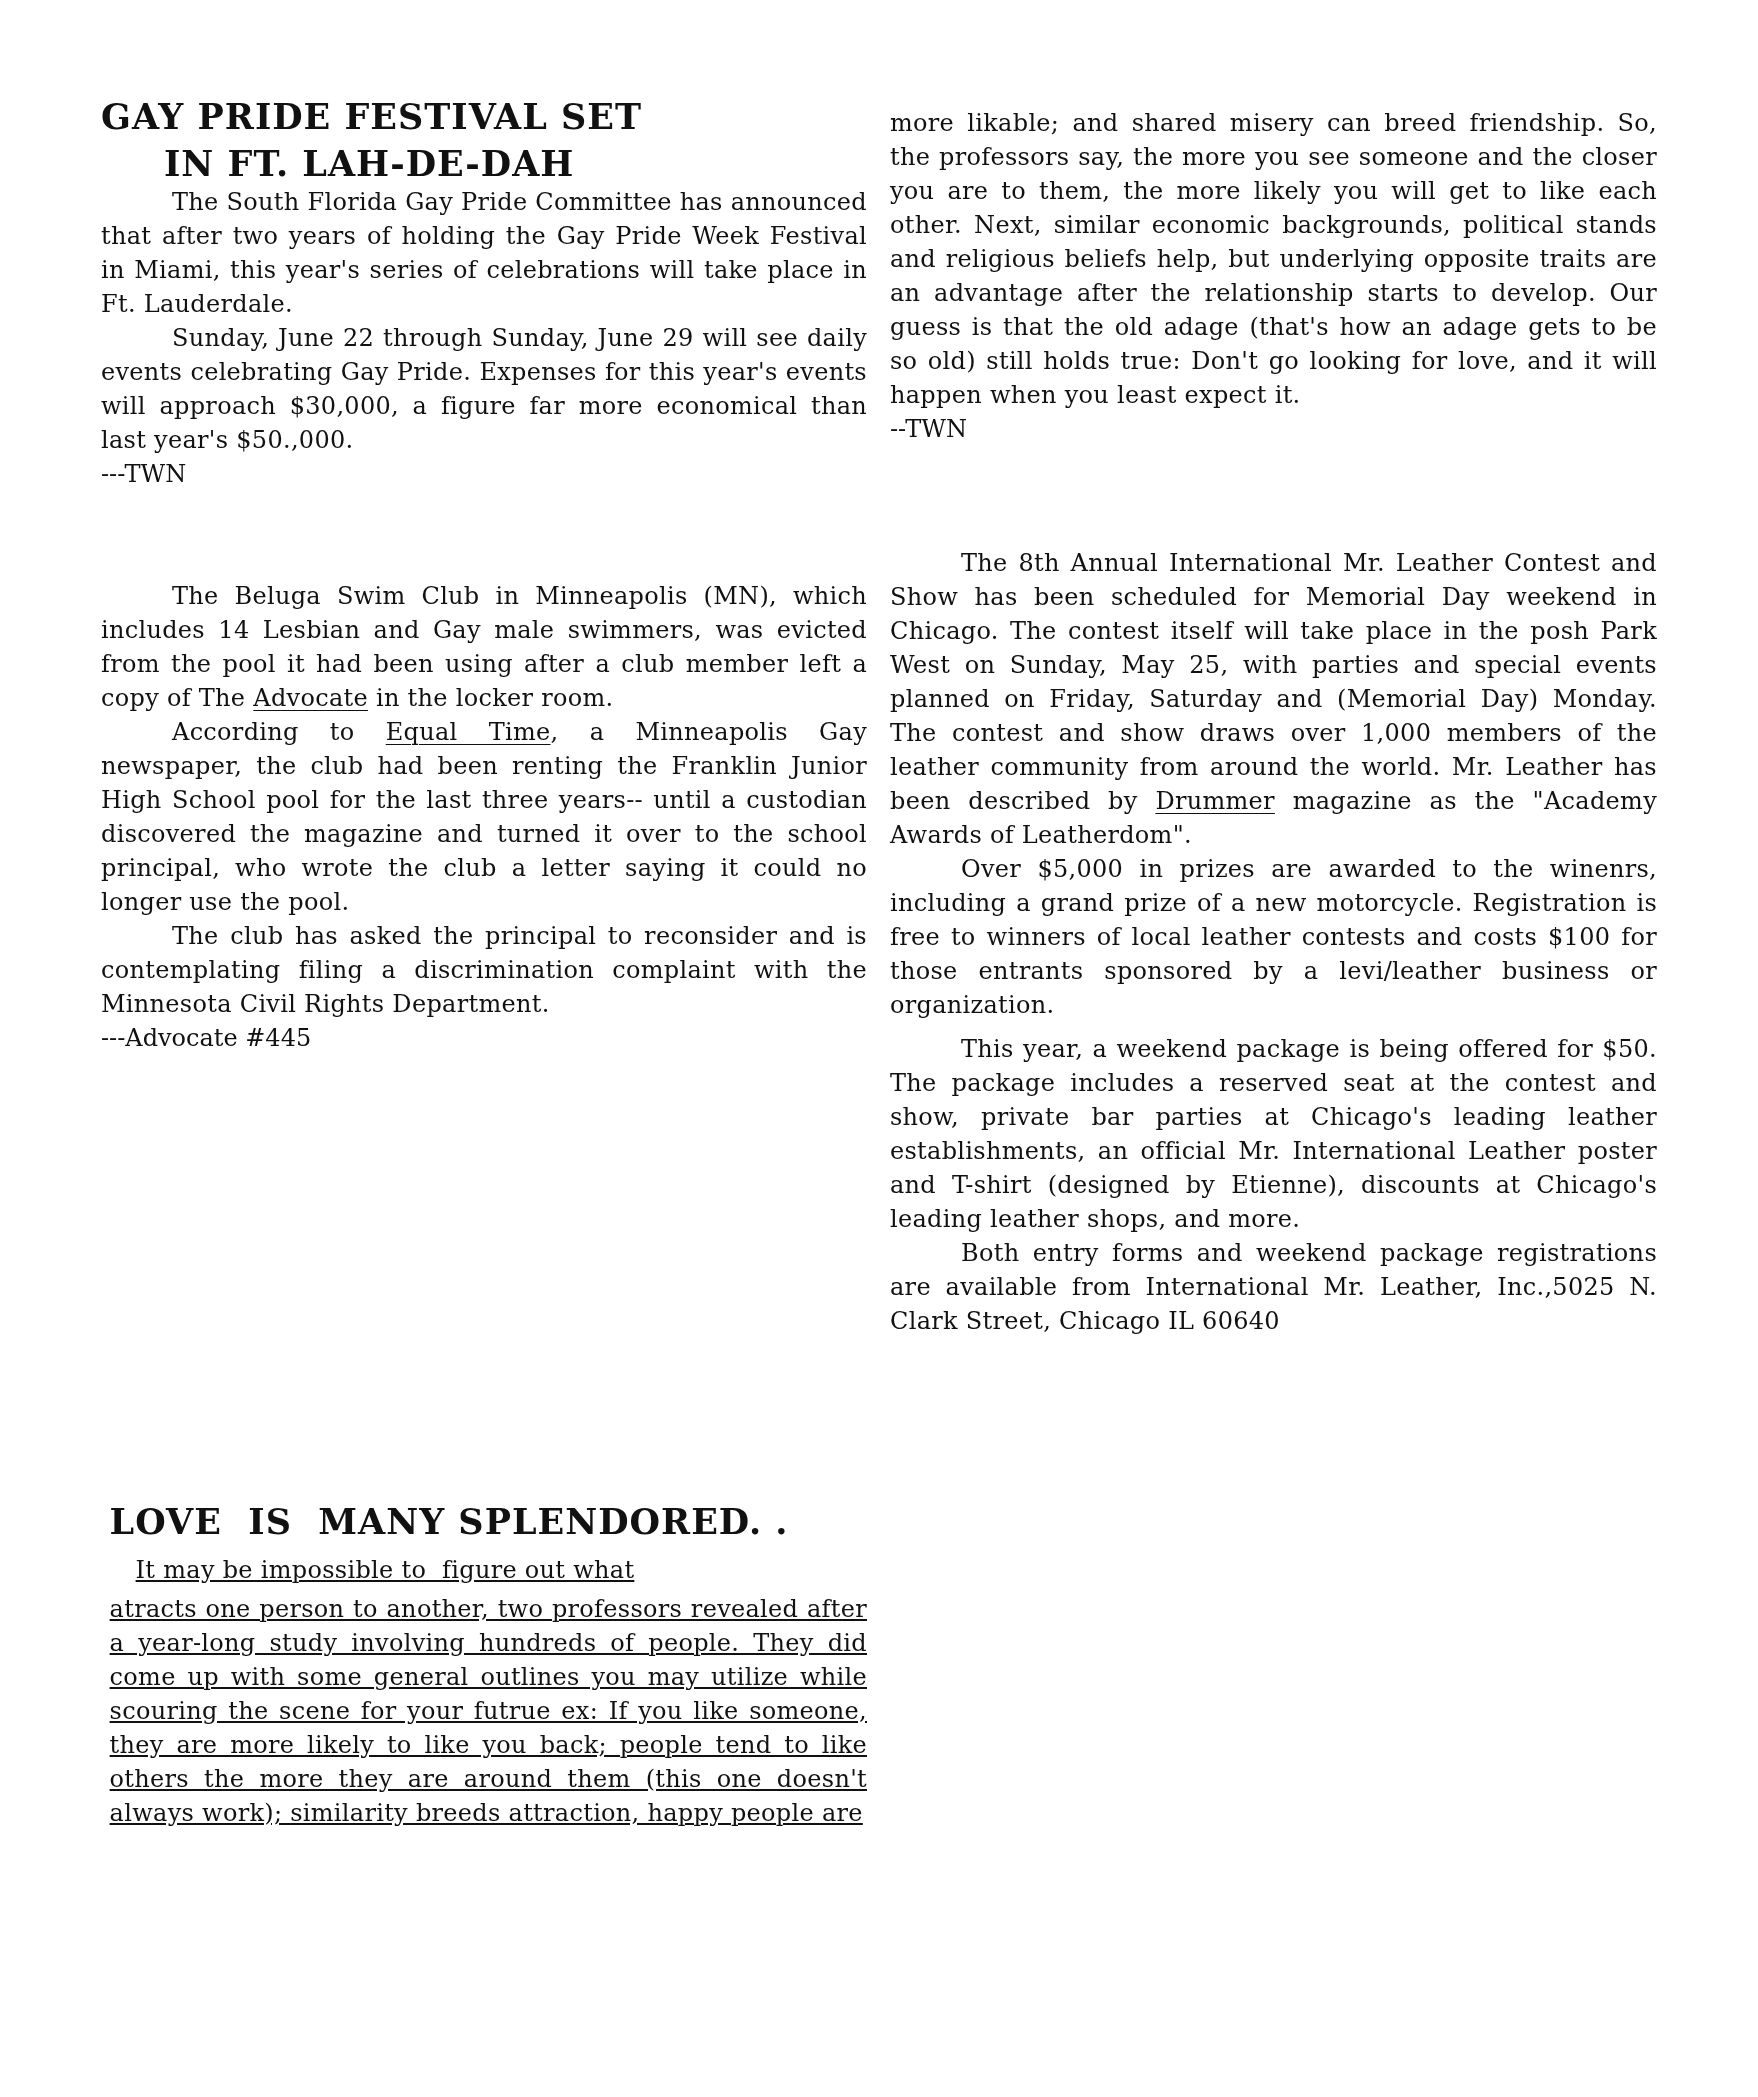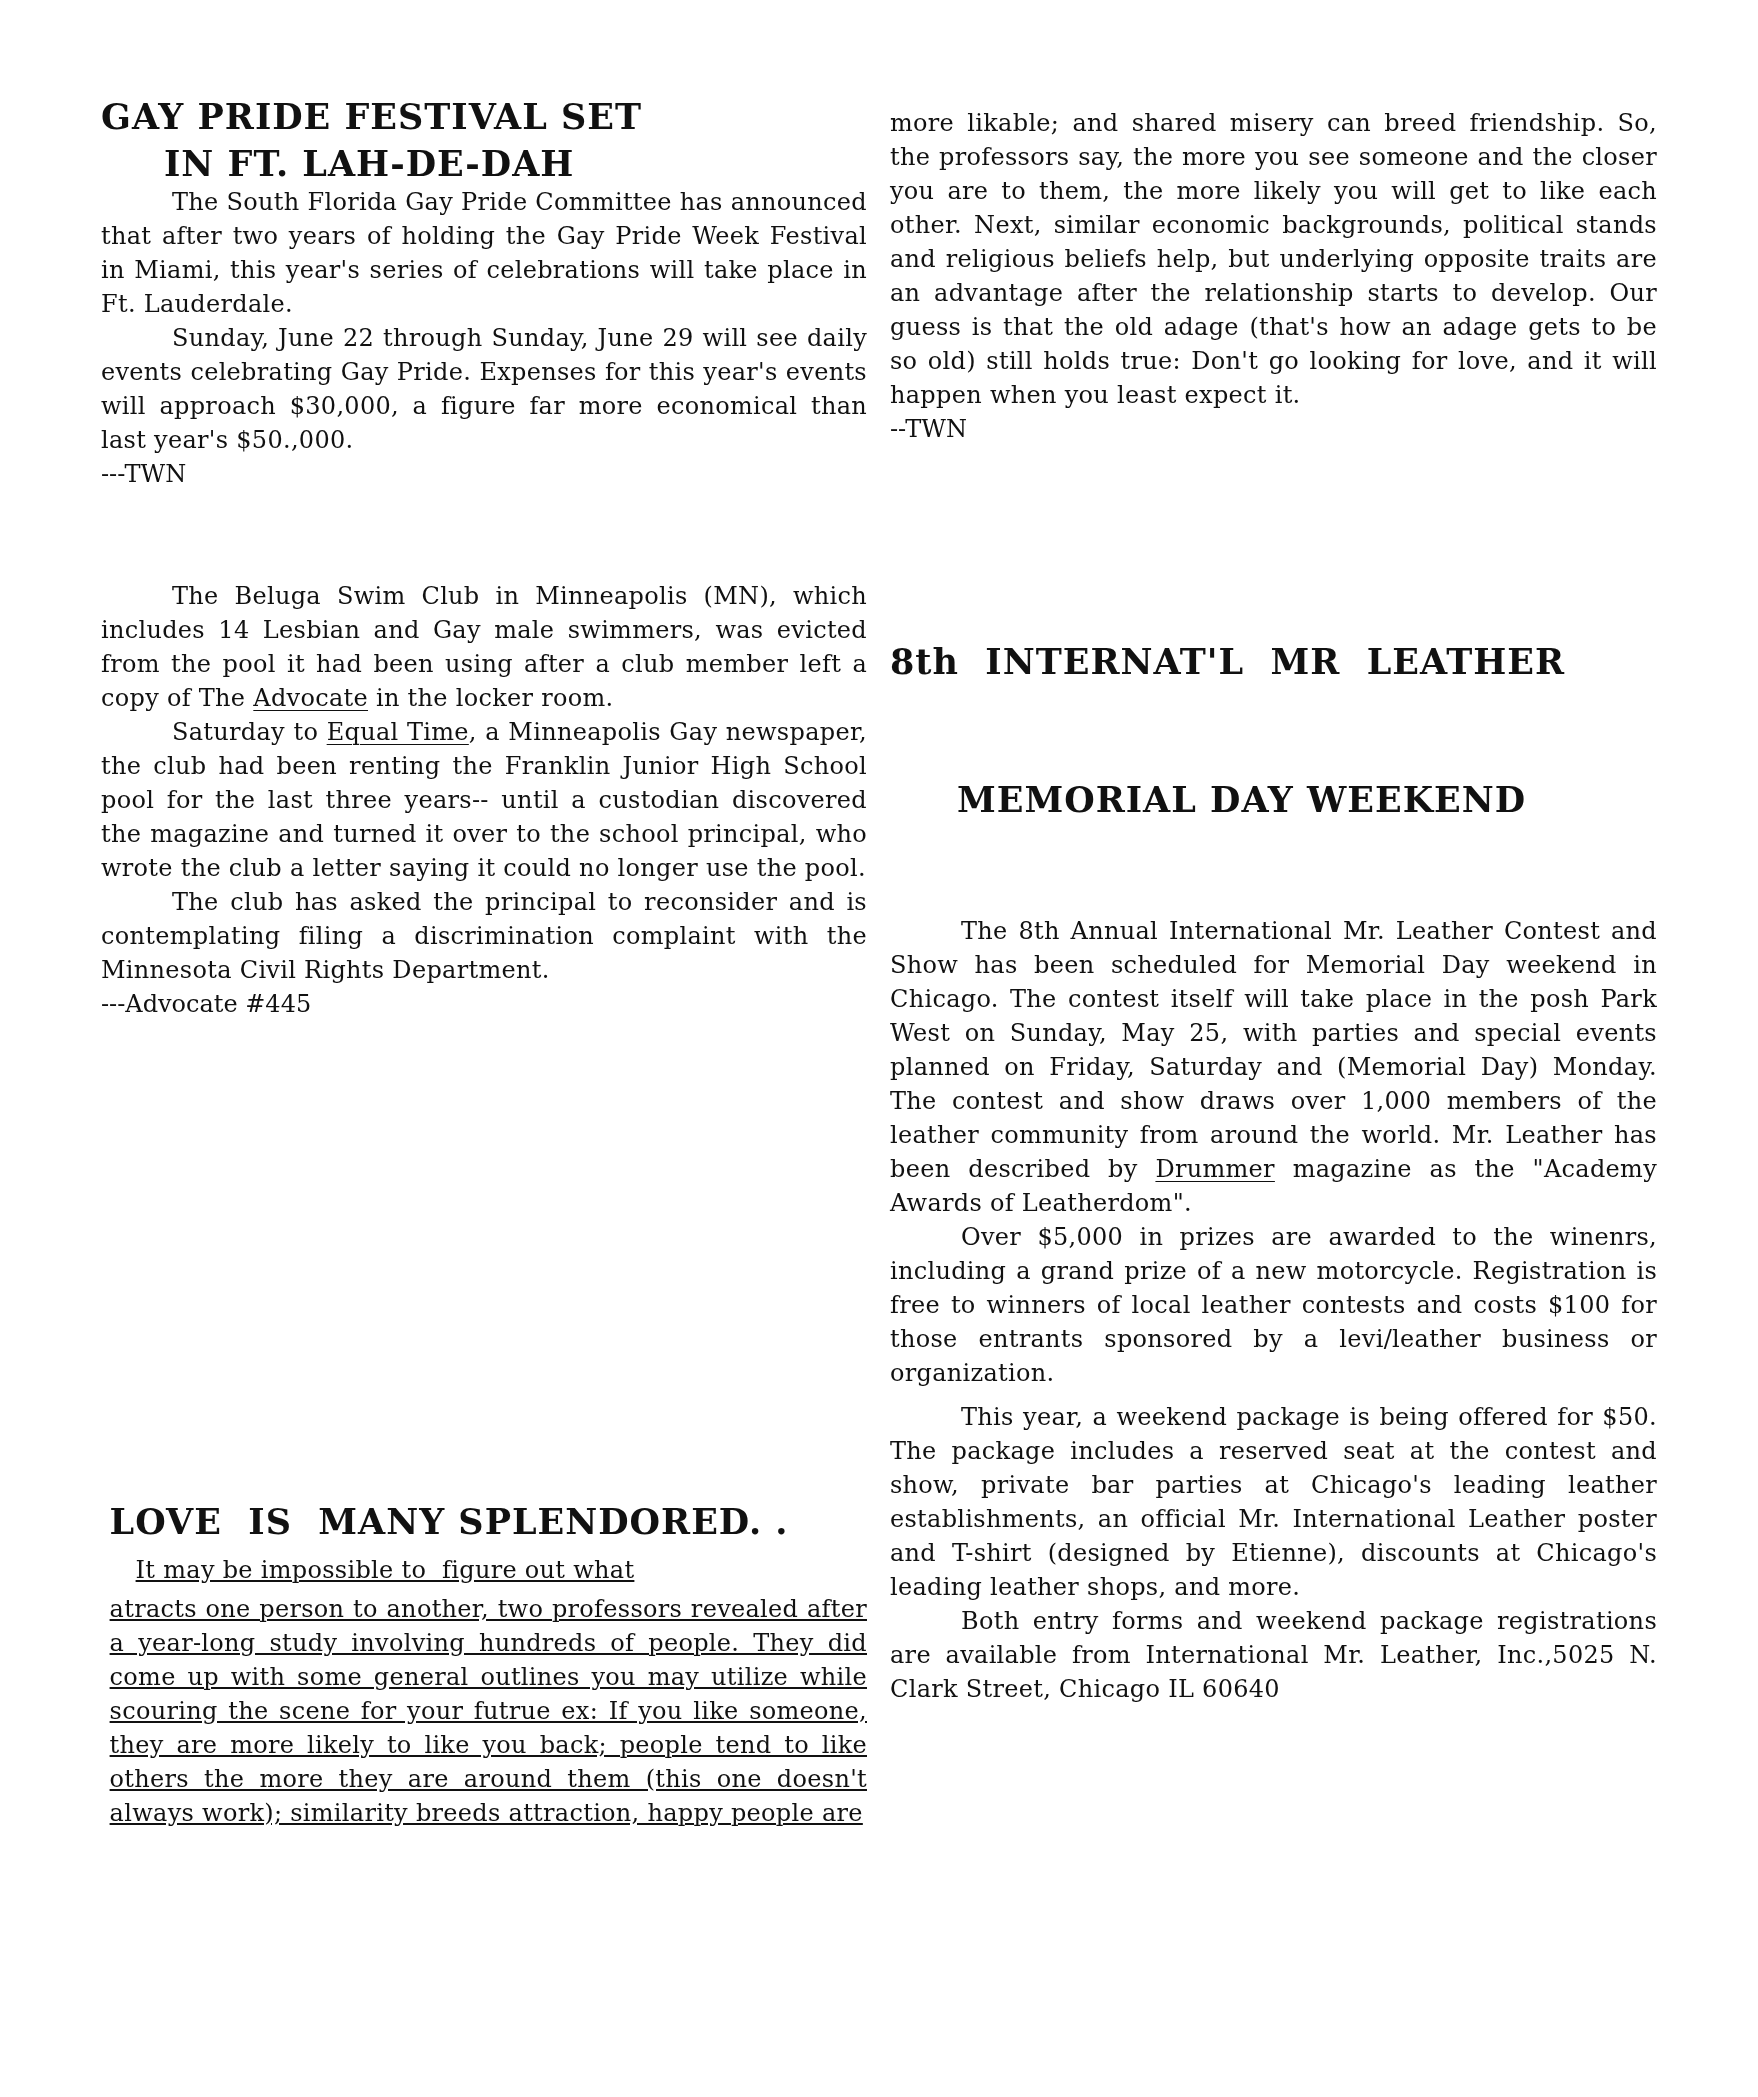--- a/index.html
+++ b/index.html
@@ -36,21 +36,21 @@
     <div class="body" style="margin-top:-1.9px;">
       <p class="indent">The South Florida Gay Pride Committee has announced that after two years of holding the Gay Pride Week Festival in Miami, this year's series of celebrations will take place in Ft. Lauderdale.</p>
       <p class="indent">Sunday, June 22 through Sunday, June 29 will see daily events celebrating Gay Pride. Expenses for this year's events will approach $30,000, a figure far more economical than last year's $50.,000.</p>
     </div>
     <p class="credit">---TWN</p>
   </div>
 
   <div class="block" style="top:579px;">
     <div class="body" style="margin-top:0px;">
       <p class="indent"><span>The Beluga Swim Club in Minneapolis (MN), which includes 14 Lesbian and Gay male swimmers, was evicted from the pool it had been using after a club member left a copy of The </span><u>Advocate</u><span> in the locker room.</span></p>
-      <p class="indent"><span>Saturday to </span><u>Equal Time</u><span>, a Minneapolis Gay newspaper, the club had been renting the Franklin Junior High School pool for the last three years-- until a custodian discovered the magazine and turned it over to the school principal, who wrote the club a letter saying it could no longer use the pool.</span></p>
+      <p class="indent"><span>According to </span><u>Equal Time</u><span>, a Minneapolis Gay newspaper, the club had been renting the Franklin Junior High School pool for the last three years-- until a custodian discovered the magazine and turned it over to the school principal, who wrote the club a letter saying it could no longer use the pool.</span></p>
       <p class="indent">The club has asked the principal to reconsider and is contemplating filing a discrimination complaint with the Minnesota Civil Rights Department.</p>
     </div>
     <p class="credit">---Advocate #445</p>
   </div>
 
   <div class="block" style="top:1498px; left:8.6px;">
     <h2 class="headline" style="white-space:pre;">LOVE  IS  MANY SPLENDORED. .</h2>
     <div class="body" style="margin-top:3.8px;text-decoration:underline;">
       <p style="padding-left:26px; white-space:pre; line-height:43px;">It may be impossible to  figure out what</p>
       <p>atracts one person to another, two professors revealed after a year-long study involving hundreds of people. They did come up with some general outlines you may utilize while scouring the scene for your futrue ex: If you like someone, they are more likely to like you back; people tend to like others the more they are around them (this one doesn't always work); similarity breeds attraction, happy people are</p>
@@ -61,24 +61,20 @@
 <div class="col col-right">
 
   <div class="block" style="top:106px;">
     <div class="body">
       <p>more likable; and shared misery can breed friendship.  So, the professors say, the more you see someone and the closer you are to them, the more likely you will get to like each other. Next, similar economic backgrounds, political stands and religious beliefs help, but underlying opposite traits are an advantage after the relationship starts to develop. Our guess is that the old adage (that's how an adage gets to be so old) still holds true: Don't go looking for love, and it will happen when you least expect it.</p>
     </div>
     <p class="credit">--TWN</p>
   </div>
 
   <div class="block" style="top:547px;">
-    <h2 class="headline" style="white-space:pre; line-height:46px;">
-      <span class="l2">8th  INTERNAT'L  MR  LEATHER</span>
-      <span class="l2" style="padding-left:67px;">MEMORIAL DAY WEEKEND</span>
-    </h2>
     <div class="body" style="margin-top:-1px;">
       <p class="indent"><span>The 8th Annual International Mr. Leather Contest and Show has been scheduled for Memorial Day weekend in Chicago. The contest itself will take place in the posh Park West on Sunday, May 25, with parties and special events planned on Friday, Saturday and (Memorial Day) Monday. The contest and show draws over 1,000 members of the leather community from around the world. Mr. Leather has been described by </span><u>Drummer</u><span> magazine as the "Academy Awards of Leatherdom".</span></p>
       <p class="indent">Over $5,000 in prizes are awarded to the winenrs, including a grand prize of a new motorcycle. Registration is free to winners of local leather contests and costs $100 for those entrants sponsored by a levi/leather business or organization.</p>
       <p class="indent" style="margin-top:9.5px;">This year, a weekend package is being offered for $50. The package includes a reserved seat at the contest and show, private bar parties at Chicago's leading leather establishments, an official Mr. International Leather poster and T-shirt (designed by Etienne), discounts at Chicago's leading leather shops, and more.</p>
       <p class="indent">Both entry forms and weekend package registrations are available from International Mr. Leather, Inc.,5025 N. Clark Street, Chicago IL 60640</p>
     </div>
   </div>
 </div>
 
 

